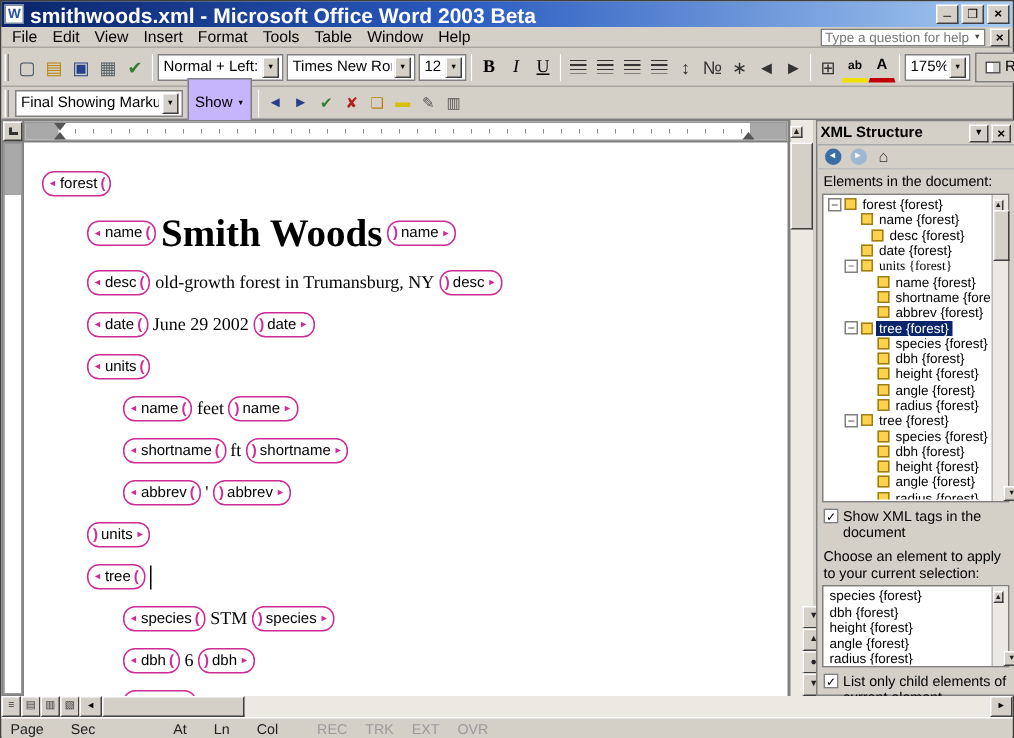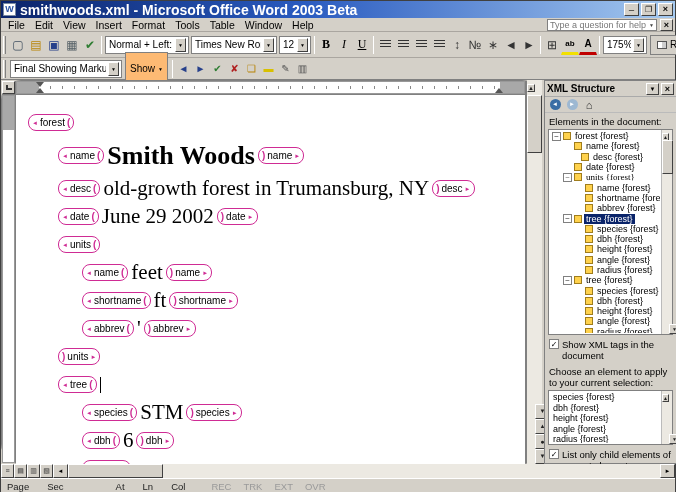--- a/index.html
+++ b/index.html
@@ -57,26 +57,26 @@
   .fmt-u { text-decoration:underline; font-family:"Liberation Serif",serif; }
   .bars { width:11px; height:9px; align-self:center;
     background:repeating-linear-gradient(to bottom,#333 0 1px,transparent 1px 3px); }
   .tbtn .bars { margin:auto; }
   .hl { font-size:8px; font-weight:bold; border-bottom:3px solid #f2e000; line-height:9px; }
   .fc { font-size:10px; font-weight:bold; border-bottom:3px solid #c00000; line-height:10px; }
   .read-btn { height:20px; display:flex; align-items:center; gap:3px; padding:0 6px; margin-left:2px;
     border:1px solid #808080; background:#d4d0c8; font-size:10px; flex:none; }
   .book { width:10px; height:8px; background:linear-gradient(90deg,#fff 48%,#cfcfcf 52%); border:1px solid #555; }
   .show-btn { height:18px; display:flex; align-items:center; padding:16px 4px; font-size:10px;
-    border:1px solid #808080; background:#fdba74; margin:0 2px; flex:none; }
+    border:1px solid #808080; background:#c4b5fd; margin:0 2px; flex:none; }
   .show-btn::after { content:"▼"; font-size:5px; margin-left:3px; }
 
   
   .main { position:absolute; left:0; top:79px; width:676px; height:384px; background:#d4d0c8; }
-  .doc-area { position:absolute; left:0; top:0; width:541px; height:384px; background:#808080;border-radius:20px; }
+  .doc-area { position:absolute; left:0; top:0; width:541px; height:384px; background:#808080; }
   .tab-selector { position:absolute; left:1px; top:1px; width:13px; height:13px; background:#d4d0c8;
     border:1px solid; border-color:#fff #404040 #404040 #fff; }
   .tabsym { position:absolute; left:3px; top:3px; width:6px; height:5px;
     border-left:2px solid #333; border-bottom:2px solid #333; }
   .h-ruler { position:absolute; left:15px; top:1px; width:509px; height:13px; background:#fff; border:1px solid #999; }
   .ruler-margin { position:absolute; top:0; bottom:0; background:#a8a8a8; }
   .ruler-margin.left { left:0; width:22px; }
   .ruler-margin.right { right:0; width:24px; }
   .ruler-ticks { position:absolute; left:22px; right:24px; top:4px; bottom:4px;
     background:repeating-linear-gradient(to right,transparent 0 11px,#888 11px 12px); }
@@ -94,21 +94,21 @@
   
   .doc-line { display:flex; align-items:center; height:19px; margin-bottom:9px; white-space:nowrap; }
   .doc-line.t-line { height:29px; }
   .ind0 { padding-left:4px; } .ind1 { padding-left:34px; } .ind2 { padding-left:58px; }
   .xtag { display:inline-flex; align-items:center; height:17px; border:1px solid #cf2b94; border-radius:8px;
     background:#fff; padding:0 3px; font-size:10px; color:#000; margin:0 2px; flex:none; }
   .xtag.open::before { content:"◄"; color:#cf2b94; font-size:6px; margin-right:2px; }
   .xtag.open::after  { content:"("; color:#cf2b94; font-weight:bold; margin-left:2px; }
   .xtag.close::before{ content:")"; color:#cf2b94; font-weight:bold; margin-right:2px; }
   .xtag.close::after { content:"►"; color:#cf2b94; font-size:6px; margin-left:2px; }
-  .content { font-family:"Liberation Serif",serif; font-size:21px; margin:0 1px; }
+  .content { font-family:"Liberation Serif",serif; font-size:12px; margin:0 1px; }
   .content.title { font-size:26px; font-weight:bold; }
   .caret { width:1px; height:16px; background:#000; margin-left:1px; }
 
   
   .vscroll { position:absolute; left:526px; top:0; width:15px; height:384px; background:#ece9e2; }
   .sb-btn { width:15px; height:15px; background:#d4d0c8; border:1px solid;
     border-color:#fff #404040 #404040 #fff; font-size:6px; line-height:13px; text-align:center; color:#222; }
   .sb-btn.up::before, .sb-btn.pgup::before { content:"▲"; }
   .sb-btn.down::before, .sb-btn.pgdn::before { content:"▼"; }
   .sb-btn.browse::before { content:"●"; font-size:7px; }

